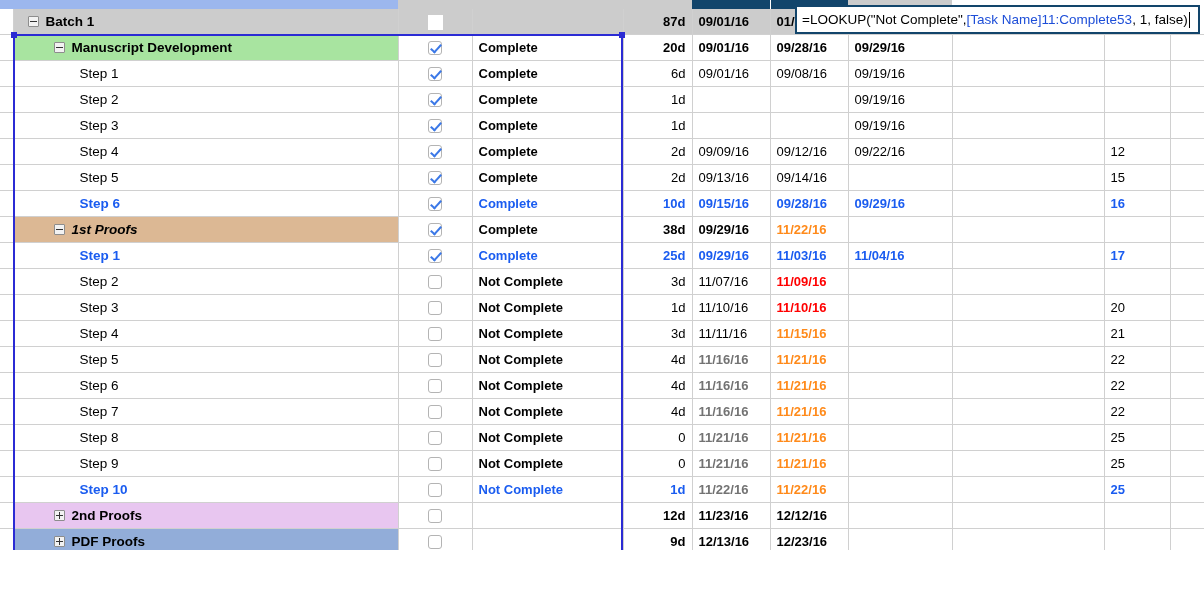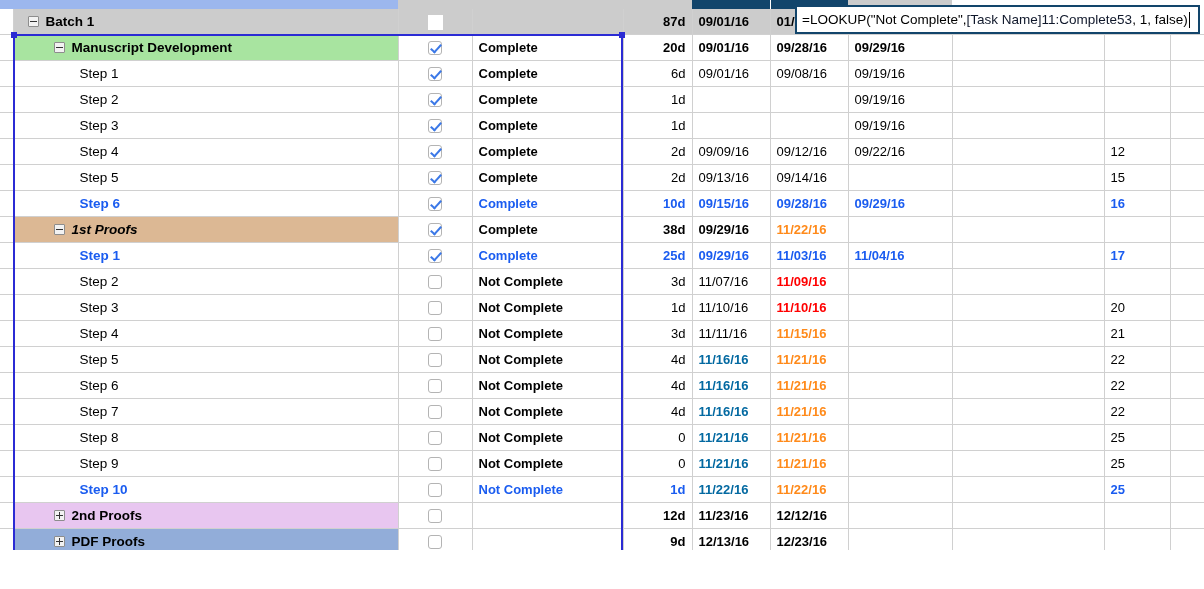--- a/index.html
+++ b/index.html
@@ -111,21 +111,21 @@
     width: 4px; height: 9px;
     border: solid #3b78e7;
     border-width: 0 2px 2px 0;
     transform: rotate(42deg);
   }
 
   
   .t-blue   { color: #1a5cf0; }
   .t-red    { color: #ff0000; }
   .t-orange { color: #ff8a1a; }
-  .t-green  { color: #0369a1; margin-top: 12px; }
+  .t-green  { color: #737373; margin-top: 12px; }
   .b { font-weight: bold; }
 
   
   #selection {
     position: absolute;
     left: 13px; top: 34px;
     width: 610px; height: 546px;
     border: 2px solid #2b2bd4;
     pointer-events: none;
     z-index: 40;
@@ -148,21 +148,21 @@
     background: #ffffff;
     border: 2px solid #12456b;
     display: flex;
     align-items: center;
     padding: 0 5px;
     font-size: 13.5px;
     z-index: 50;
     color: #000;
     overflow: hidden;
   }
-  #formula-editor .ref { color: #0f172a; }
+  #formula-editor .ref { color: #1d4ed8; }
   #formula-editor .caret {
     display: inline-block;
     width: 1px; height: 16px;
     background: #000;
     margin-left: 1px;
   }
 </style>
 </head>
 <body>
 

